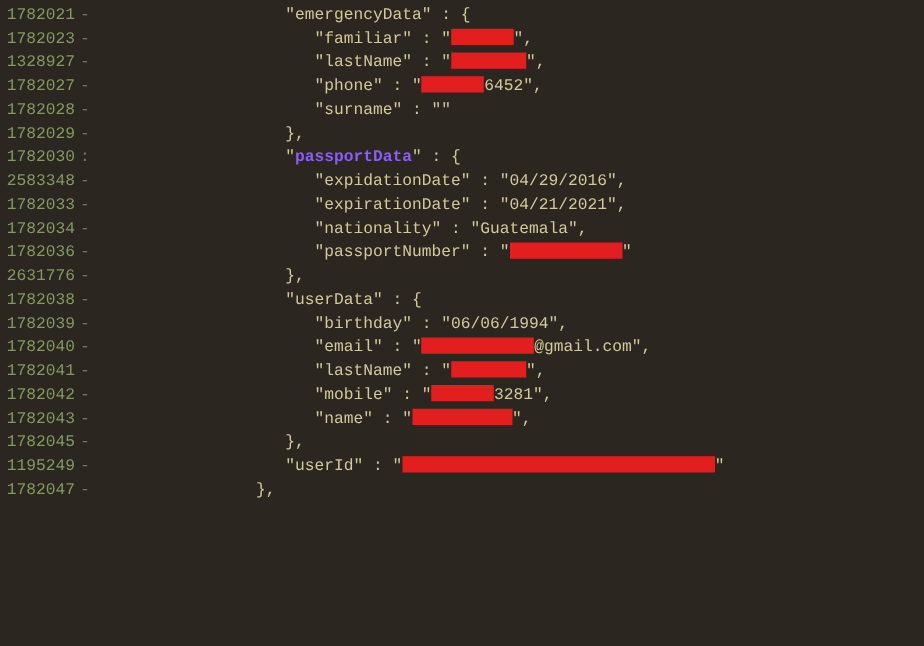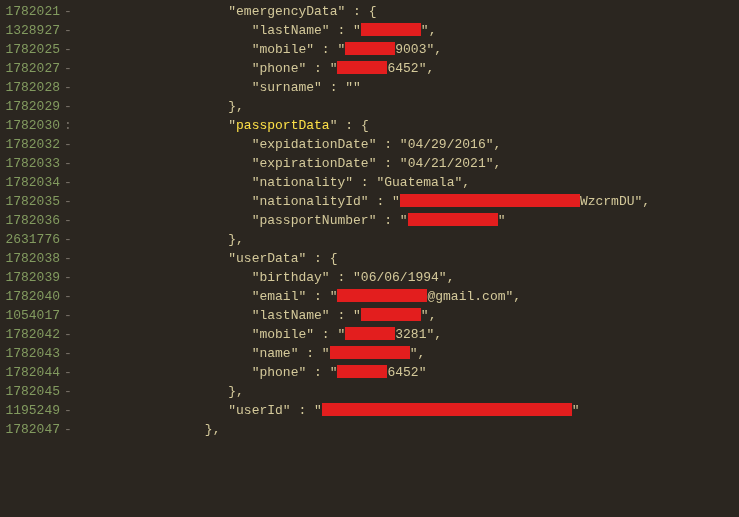--- a/index.html
+++ b/index.html
@@ -33,21 +33,21 @@
   .mk {
     display: table-cell;
     color: #7b746a;
     width: 14px;
   }
   .code {
     display: table-cell;
     padding-left: 2px;
   }
   .s { color: #d4c99a; }
-  .hl { color: #fde047; font-weight: normal; }
+  .hl { color: #8b5cf6; font-weight: bold; }
   .red {
     display: inline-block;
     background: #e31e1e;
     height: 13px;
     vertical-align: -2px;
   }
   .w50 { width: 50px; }
   .w60 { width: 60px; }
   .w70 { width: 70px; }
   .w80 { width: 80px; }
@@ -61,32 +61,32 @@
 
 <div class="code-view">
 
   <div class="row">
     <span class="ln">1782021</span>
     <span class="mk">-</span>
     <span class="code"><span>                   </span><span class="s">"emergencyData" : {</span></span>
   </div>
 
 
+  <div class="row">
+    <span class="ln">1782023</span>
+    <span class="mk">-</span>
+    <span class="code"><span>                      </span><span class="s">"familiar" : "</span><span class="red w50"></span><span class="s">",</span></span>
+  </div>
 
   <div class="row">
     <span class="ln">1328927</span>
     <span class="mk">-</span>
     <span class="code"><span>                      </span><span class="s">"lastName" : "</span><span class="red w60"></span><span class="s">",</span></span>
   </div>
 
-  <div class="row">
-    <span class="ln">1782025</span>
-    <span class="mk">-</span>
-    <span class="code"><span>                      </span><span class="s">"mobile" : "</span><span class="red w50"></span><span class="s">9003",</span></span>
-  </div>
 
 
   <div class="row">
     <span class="ln">1782027</span>
     <span class="mk">-</span>
     <span class="code"><span>                      </span><span class="s">"phone" : "</span><span class="red w50"></span><span class="s">6452",</span></span>
   </div>
 
   <div class="row">
     <span class="ln">1782028</span>
@@ -101,42 +101,37 @@
   </div>
 
   <div class="row">
     <span class="ln">1782030</span>
     <span class="mk">:</span>
     <span class="code"><span>                   </span><span class="s">"</span><span class="hl">passportData</span><span class="s">" : {</span></span>
   </div>
 
 
   <div class="row">
-    <span class="ln">1782032</span>
+    <span class="ln">2583348</span>
     <span class="mk">-</span>
     <span class="code"><span>                      </span><span class="s">"expidationDate" : "04/29/2016",</span></span>
   </div>
 
   <div class="row">
     <span class="ln">1782033</span>
     <span class="mk">-</span>
     <span class="code"><span>                      </span><span class="s">"expirationDate" : "04/21/2021",</span></span>
   </div>
 
   <div class="row">
     <span class="ln">1782034</span>
     <span class="mk">-</span>
     <span class="code"><span>                      </span><span class="s">"nationality" : "Guatemala",</span></span>
   </div>
 
-  <div class="row">
-    <span class="ln">1782035</span>
-    <span class="mk">-</span>
-    <span class="code"><span>                      </span><span class="s">"nationalityId" : "</span><span class="red w180"></span><span class="s">WzcrmDU",</span></span>
-  </div>
 
   <div class="row">
     <span class="ln">1782036</span>
     <span class="mk">-</span>
     <span class="code"><span>                      </span><span class="s">"passportNumber" : "</span><span class="red w90"></span><span class="s">"</span></span>
   </div>
 
   <div class="row">
     <span class="ln">2631776</span>
     <span class="mk">-</span>
@@ -155,42 +150,37 @@
     <span class="code"><span>                      </span><span class="s">"birthday" : "06/06/1994",</span></span>
   </div>
 
   <div class="row">
     <span class="ln">1782040</span>
     <span class="mk">-</span>
     <span class="code"><span>                      </span><span class="s">"email" : "</span><span class="red w90"></span><span class="s">@gmail.com",</span></span>
   </div>
 
   <div class="row">
-    <span class="ln">1054017</span>
+    <span class="ln">1782041</span>
     <span class="mk">-</span>
     <span class="code"><span>                      </span><span class="s">"lastName" : "</span><span class="red w60"></span><span class="s">",</span></span>
   </div>
 
   <div class="row">
     <span class="ln">1782042</span>
     <span class="mk">-</span>
     <span class="code"><span>                      </span><span class="s">"mobile" : "</span><span class="red w50"></span><span class="s">3281",</span></span>
   </div>
 
   <div class="row">
     <span class="ln">1782043</span>
     <span class="mk">-</span>
     <span class="code"><span>                      </span><span class="s">"name" : "</span><span class="red w80"></span><span class="s">",</span></span>
   </div>
 
-  <div class="row">
-    <span class="ln">1782044</span>
-    <span class="mk">-</span>
-    <span class="code"><span>                      </span><span class="s">"phone" : "</span><span class="red w50"></span><span class="s">6452"</span></span>
-  </div>
 
   <div class="row">
     <span class="ln">1782045</span>
     <span class="mk">-</span>
     <span class="code"><span>                   </span><span class="s">},</span></span>
   </div>
 
   <div class="row">
     <span class="ln">1195249</span>
     <span class="mk">-</span>

